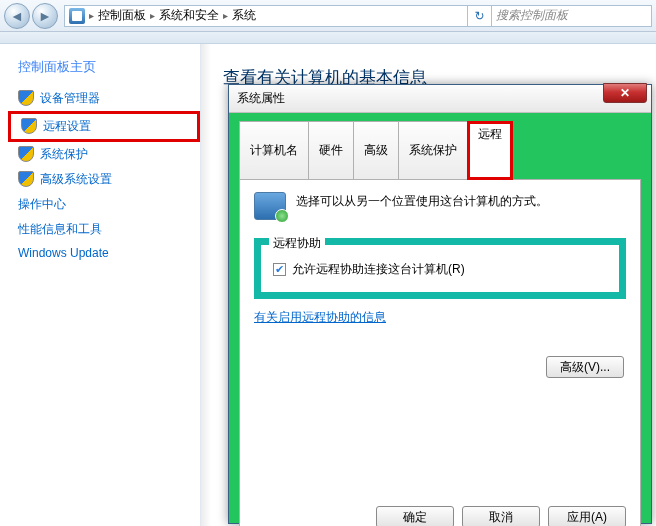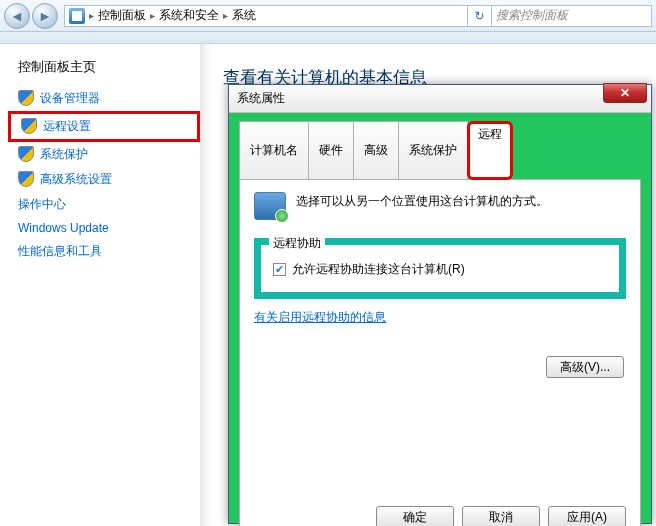--- a/index.html
+++ b/index.html
@@ -14,39 +14,39 @@
 .bc-icon::after { content: ""; position: absolute; inset: 3px; background: #fff; border-radius: 1px; }
 .bc-sep { color: #666; font-size: 10px; }
 .bc-link { color: #000; white-space: nowrap; }
 .refresh-box { width: 24px; height: 22px; border: 1px solid #abc1d6; border-left: none; background: #fff; display: flex; align-items: center; justify-content: center; color: #2a6fb0; font-size: 12px; }
 .searchbox { width: 160px; height: 22px; border: 1px solid #abc1d6; border-left: none; background: #fff; padding: 0 4px; color: #888; font-style: italic; display: flex; align-items: center; }
 .toolbar-strip { height: 12px; background: linear-gradient(#e8f0f8, #dce7f2); border-bottom: 1px solid #c5d4e3; }
 
 
 .main { display: flex; height: calc(526px - 44px); }
 .sidebar { width: 200px; background: #fff; padding: 8px 0 8px 8px; }
-.sidebar-title { color: #000000; font-size: 13px; padding: 6px 10px 10px; }
+.sidebar-title { color: #3b82f6; font-size: 13px; padding: 6px 10px 10px; }
 .sidebar-item { display: flex; align-items: flex-start; gap: 6px; padding: 4px 10px; color: #0066cc; cursor: pointer; }
 .shield { width: 16px; height: 16px; background: linear-gradient(135deg, #2a7de0 0 50%, #f0c000 50% 100%); border-radius: 2px 2px 50% 50%; border: 1px solid #888; flex-shrink: 0; }
 .red-highlight { border: 3px solid #e00000; }
 .see-also-title { color: #888; padding: 6px 10px; margin-top: 110px; }
 
 .content { flex: 1; padding: 12px 12px 0 22px; position: relative; background: #fff; border-left: 1px solid #e2e8f0; }
 .content::before { content: ""; position: absolute; left: 0; top: 0; bottom: 0; width: 10px; background: linear-gradient(to right, rgba(0,0,0,0.08), transparent); }
 .page-heading { color: #003366; font-size: 17px; padding: 10px 0 18px; }
 
 
 .dialog { position: absolute; left: 228px; top: 84px; width: 424px; height: 440px; background: #22c55e; border: 1px solid #3a5f85; box-shadow: 0 0 10px rgba(0,0,0,0.4); }
 .dlg-title { height: 28px; background: linear-gradient(#fdfdfd, #e8e8e8); border-bottom: 1px solid #c0c0c0; display: flex; align-items: center; padding: 0 8px; font-size: 12px; position: relative; }
 .close-btn { position: absolute; right: 4px; top: -2px; width: 44px; height: 20px; background: linear-gradient(#e07a7a, #c83030 45%, #a01818); border: 1px solid #803030; border-radius: 0 0 3px 3px; color: #fff; text-align: center; line-height: 18px; font-size: 12px; font-weight: bold; }
 
 .tab-area { padding: 8px 10px 10px; }
 .tab-strip { display: flex; gap: -1px; position: relative; z-index: 2; }
 .tab { padding: 20px 10px; background: linear-gradient(#fdfdfd, #ececec); border: 1px solid #b0b0b0; border-bottom: none; margin-right: -1px; font-size: 12px; position: relative; }
-.tab.active { background: #fff; border-bottom: 1px solid #fff; margin-bottom: -1px; border-radius: 6px; }
+.tab.active { background: #fff; border-bottom: 1px solid #fff; margin-bottom: -1px; }
 .tab.red-tab { border: 3px solid #e00000; padding: 2px 8px; }
 .tab-panel { background: #fff; border: 1px solid #b0b0b0; padding: 12px 14px; height: 362px; position: relative; }
 
 .panel-row { display: flex; gap: 10px; align-items: flex-start; }
 .comp-icon { width: 32px; height: 28px; background: linear-gradient(#6aa8e0, #2d6fb0); border-radius: 3px; border: 1px solid #4a7aa8; position: relative; flex-shrink: 0; }
 .comp-icon::after { content: ""; position: absolute; right: -4px; bottom: -4px; width: 12px; height: 12px; background: radial-gradient(#8de090, #2aa030); border-radius: 50%; border: 1px solid #fff; }
 .panel-text { font-size: 12px; line-height: 1.5; }
 
 .group-box { border: 7px solid #14b8a6; margin-top: 18px; padding: 10px 12px 14px; position: relative; }
 .group-legend { position: absolute; top: -10px; left: 8px; background: #fff; padding: 0 4px; font-size: 12px; }
@@ -99,24 +99,24 @@
     </div>
     <div class="sidebar-item">
       <span class="shield"></span>
       <span>高级系统设置</span>
     </div>
 
     <div class="sidebar-item">
       <span>操作中心</span>
     </div>
     <div class="sidebar-item">
-      <span>Windows Update</span>
+      <span>性能信息和工具</span>
     </div>
     <div class="sidebar-item">
-      <span>性能信息和工具</span>
+      <span>Windows Update</span>
     </div>
   </div>
 
   <div class="content">
     <div class="page-heading">查看有关计算机的基本信息</div>
   </div>
 </div>
 
 <div class="dialog">
   <div class="dlg-title">

